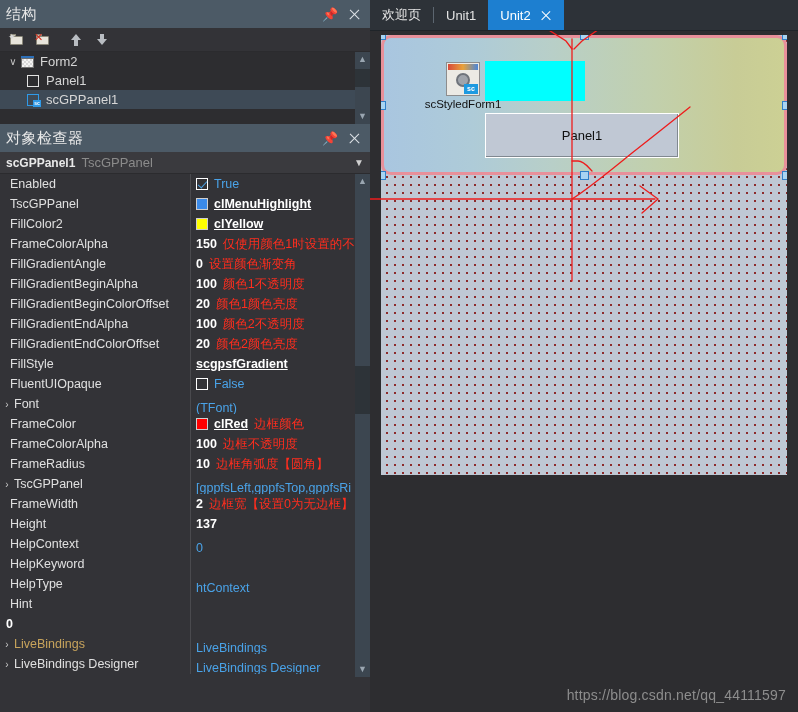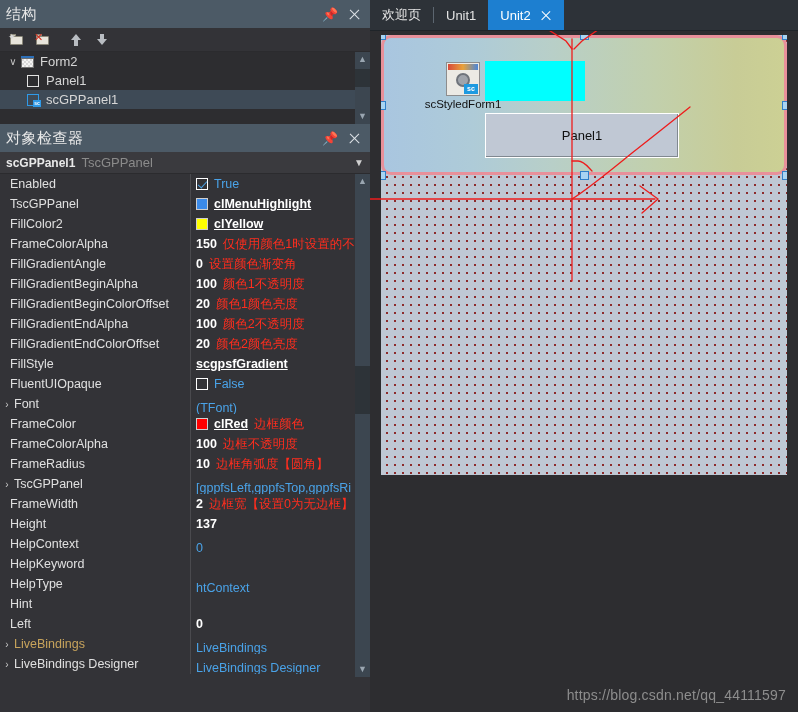--- a/index.html
+++ b/index.html
@@ -601,23 +601,20 @@
           <div class="prow">
             <div class="pname">
               <span>Hint</span>
             </div>
             <div class="pdiv"></div>
             <div class="pval">
               <span class="v-str"></span>
             </div>
           </div>
           <div class="prow">
-            <div class="pname">
-              <span>Left</span>
-            </div>
             <div class="pdiv"></div>
             <div class="pval">
               <span class="v-num">0</span>
             </div>
           </div>
           <div class="prow">
             <div class="pname has-exp gold">
               <span class="exp">›</span>
               <span>LiveBindings</span>
             </div>

